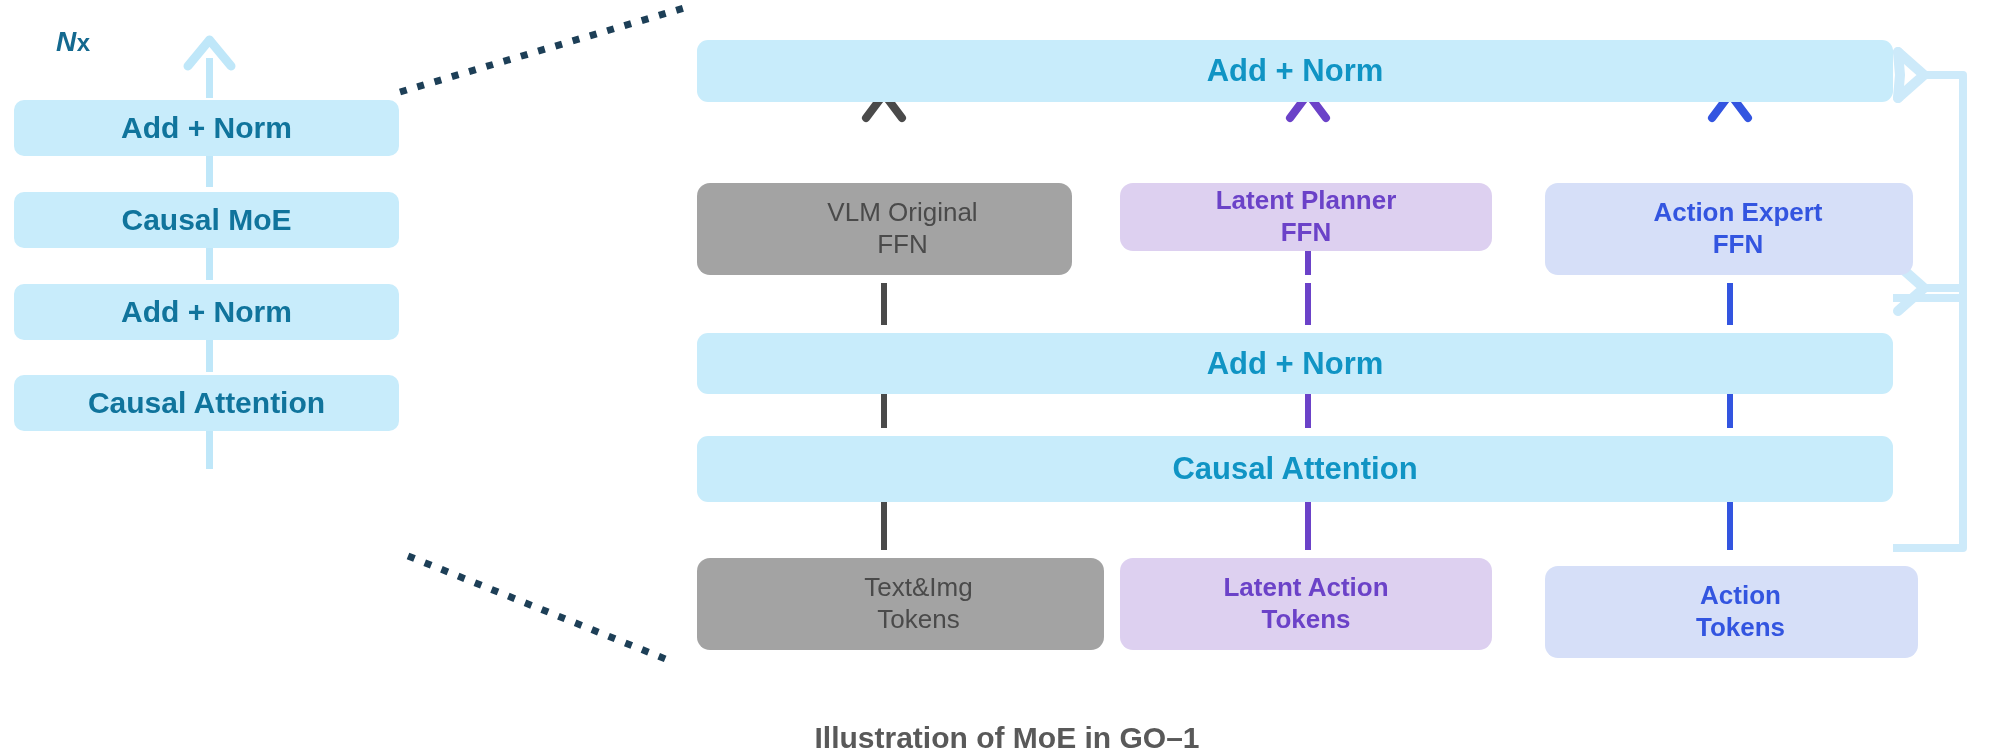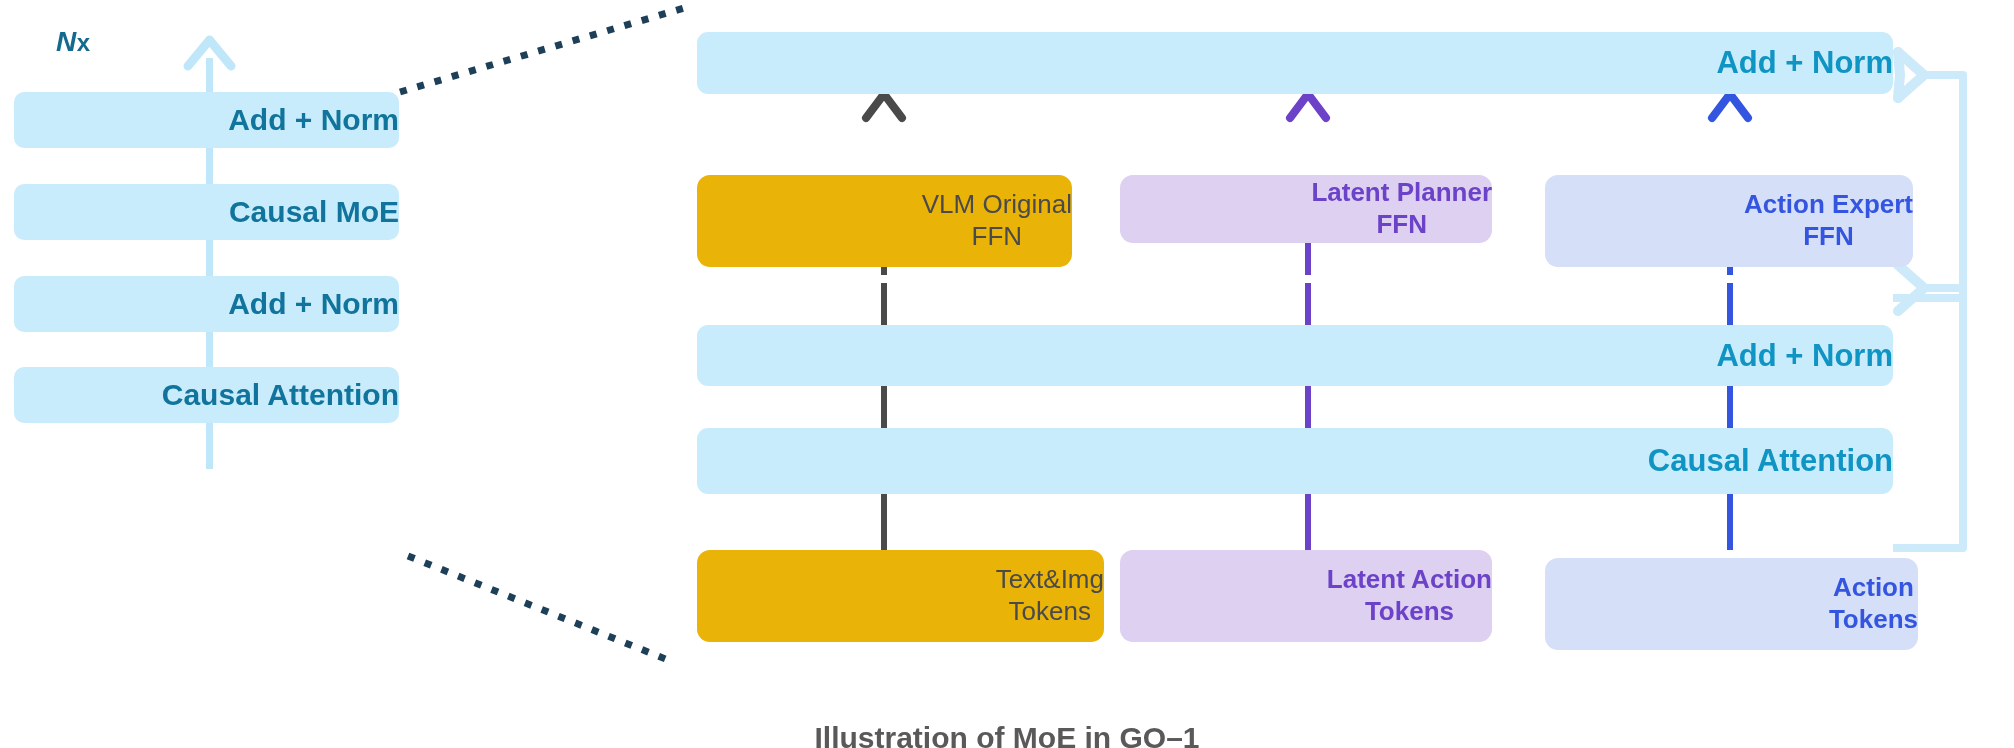--- a/index.html
+++ b/index.html
@@ -15,26 +15,27 @@
     width: 2014px;
     height: 748px;
     background: #ffffff;
     overflow: hidden;
   }
   .box {
     position: absolute;
     box-sizing: border-box;
     display: flex;
     align-items: center;
-    justify-content: flex-end;
+    justify-content: center;
     text-align: center;
     border-radius: 12px;
     font-weight: bold;
     line-height: 1.22;
     white-space: pre-line;
+    margin-top: 8px;
   }
   
   .lp-box {
     background: #c8ecfb;
     color: #10749c;
     font-size: 30px;
     border-radius: 10px;
     height: 56px;
   }
   .nx-label {
@@ -62,21 +63,21 @@
     width: 7px;
   }
   
   .rp-wide {
     background: #c8ecfb;
     color: #1094c4;
     font-size: 31px;
     border-radius: 11px;
   }
   .rp-gray {
-    background: #eab308;
+    background: #a3a3a3;
     color: #4a4a4a;
     font-size: 26px;
     font-weight: normal;
     border-radius: 13px;
     padding-left: 36px;
   }
   .rp-purple {
     background: #ddd0f0;
     color: #6b42c8;
     font-size: 26px;

